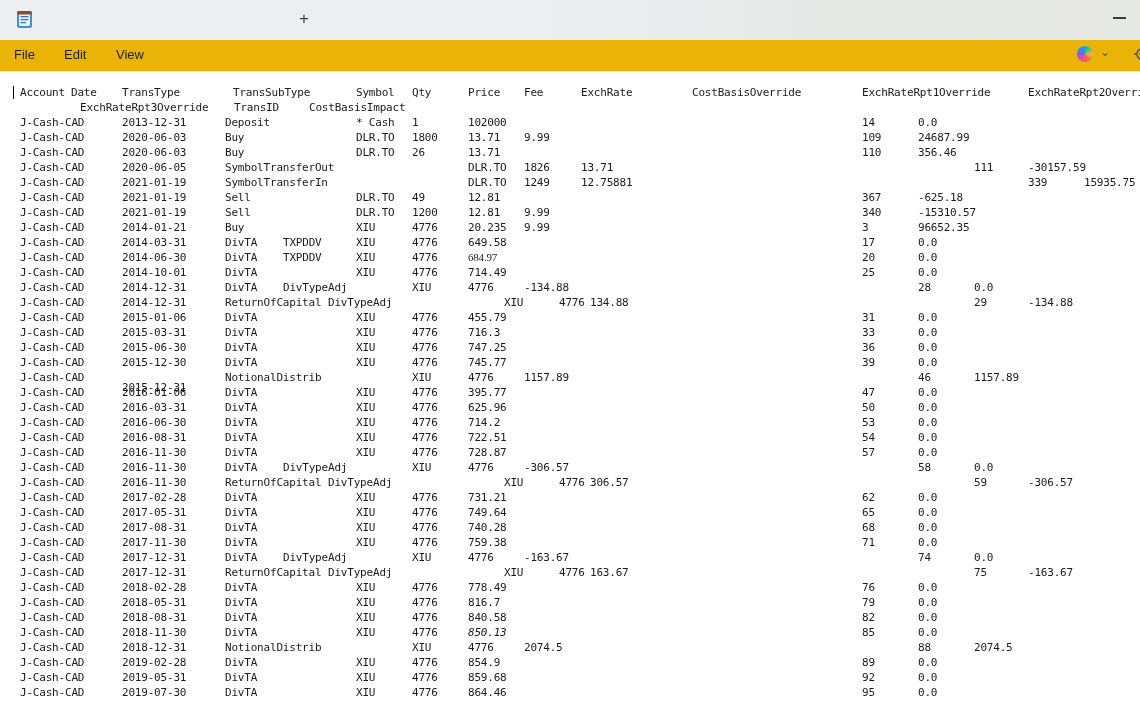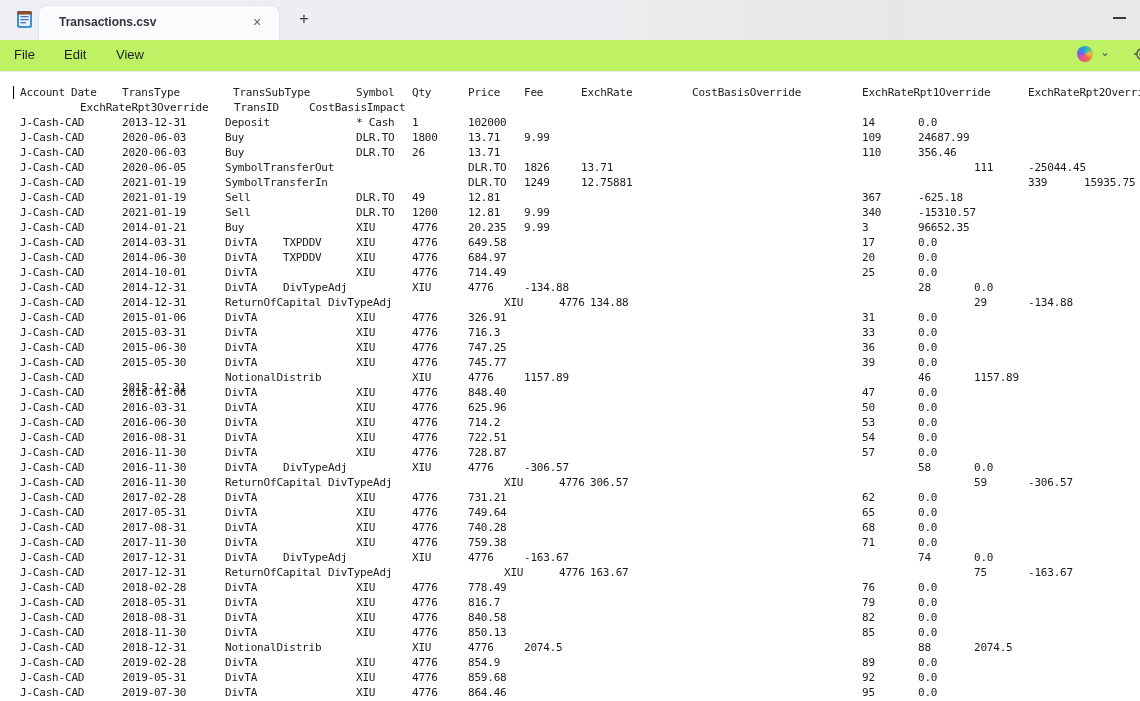--- a/index.html
+++ b/index.html
@@ -32,21 +32,21 @@
     text-align:center;font-size:17px;color:#3c3f42;border-radius:4px;
   }
   .min-btn{
     position:absolute;left:1110px;top:9px;width:22px;height:18px;
   }
   .min-btn::after{
     content:"";position:absolute;left:3px;top:8px;width:13px;height:1.6px;background:#3a3d40;
   }
   
   .menubar{
-    position:absolute;left:0;top:40px;width:1140px;height:31px;background:#bef264;
+    position:absolute;left:0;top:40px;width:1140px;height:31px;background:#eab308;
     border-bottom:1px solid #ebebeb;
   }
   .menu-item{
     position:absolute;top:5px;font-size:13px;color:#1d1f21;padding:2px 5px;border-radius:4px;
   }
   .copilot{
     position:absolute;left:1077px;top:6px;width:16px;height:16px;border-radius:50%;
     background:conic-gradient(from 210deg,#e94f8a,#8a57e8,#2a8fe8,#27c0a0,#f4b63f,#f26a4a,#e94f8a);
   }
   .copilot-chevron{
@@ -74,24 +74,20 @@
   <span class="app-icon">
     <svg width="21" height="21" viewBox="0 0 21 21">
       <rect x="3" y="2" width="15" height="17" rx="2.5" fill="#3f8fd6"></rect>
       <rect x="5" y="4" width="11" height="13" rx="1.5" fill="#eaf3fb"></rect>
       <rect x="6.5" y="7" width="8" height="1.3" fill="#3f74b8"></rect>
       <rect x="6.5" y="10" width="8" height="1.3" fill="#3f74b8"></rect>
       <rect x="6.5" y="13" width="5.5" height="1.3" fill="#3f74b8"></rect>
       <rect x="3" y="2" width="15" height="3.4" rx="1.5" fill="#8a4f2c"></rect>
     </svg>
   </span>
-  <div class="tab">
-    <span class="tab-title">Transactions.csv</span>
-    <span class="tab-close">×</span>
-  </div>
   <span class="newtab">+</span>
   <span class="min-btn"></span>
 </div>
 
 <div class="menubar">
   <span class="menu-item" style="left:9px">File</span>
   <span class="menu-item" style="left:59px">Edit</span>
   <span class="menu-item" style="left:111px">View</span>
   <span class="copilot"></span>
   <span class="copilot-chevron">⌄</span>
@@ -163,21 +159,21 @@
         <span class="cell" style="left: 912px;">356.46</span>
       </div>
       <div class="ln" style="top: 75px;">
         <span class="cell" style="left: 14px;">J-Cash-CAD</span>
         <span class="cell" style="left: 116px;">2020-06-05</span>
         <span class="cell" style="left: 219px;">SymbolTransferOut</span>
         <span class="cell" style="left: 462px;">DLR.TO</span>
         <span class="cell" style="left: 518px;">1826</span>
         <span class="cell" style="left: 575px;">13.71</span>
         <span class="cell" style="left: 968px;">111</span>
-        <span class="cell" style="left: 1022px;">-25044.45</span>
+        <span class="cell" style="left: 1022px;">-30157.59</span>
       </div>
       <div class="ln" style="top: 90px;">
         <span class="cell" style="left: 14px;">J-Cash-CAD</span>
         <span class="cell" style="left: 116px;">2021-01-19</span>
         <span class="cell" style="left: 219px;">SymbolTransferIn</span>
         <span class="cell" style="left: 462px;">DLR.TO</span>
         <span class="cell" style="left: 518px;">1249</span>
         <span class="cell" style="left: 575px;">12.75881</span>
         <span class="cell" style="left: 1022px;">339</span>
         <span class="cell" style="left: 1078px;">15935.75</span>
@@ -225,21 +221,21 @@
         <span class="cell" style="left: 856px;">17</span>
         <span class="cell" style="left: 912px;">0.0</span>
       </div>
       <div class="ln" style="top: 165px;">
         <span class="cell" style="left: 14px;">J-Cash-CAD</span>
         <span class="cell" style="left: 116px;">2014-06-30</span>
         <span class="cell" style="left: 219px;">DivTA</span>
         <span class="cell" style="left: 277px;">TXPDDV</span>
         <span class="cell" style="left: 350px;">XIU</span>
         <span class="cell" style="left: 406px;">4776</span>
-        <span class="cell" style="left: 462px;">684.97</span>
+        <span class="cell" style="left: 462px; font-family: Liberation Serif, serif;">684.97</span>
         <span class="cell" style="left: 856px;">20</span>
         <span class="cell" style="left: 912px;">0.0</span>
       </div>
       <div class="ln" style="top: 180px;">
         <span class="cell" style="left: 14px;">J-Cash-CAD</span>
         <span class="cell" style="left: 116px;">2014-10-01</span>
         <span class="cell" style="left: 219px;">DivTA</span>
         <span class="cell" style="left: 350px;">XIU</span>
         <span class="cell" style="left: 406px;">4776</span>
         <span class="cell" style="left: 462px;">714.49</span>
@@ -267,21 +263,21 @@
         <span class="cell" style="left: 584px;">134.88</span>
         <span class="cell" style="left: 968px;">29</span>
         <span class="cell" style="left: 1022px;">-134.88</span>
       </div>
       <div class="ln" style="top: 225px;">
         <span class="cell" style="left: 14px;">J-Cash-CAD</span>
         <span class="cell" style="left: 116px;">2015-01-06</span>
         <span class="cell" style="left: 219px;">DivTA</span>
         <span class="cell" style="left: 350px;">XIU</span>
         <span class="cell" style="left: 406px;">4776</span>
-        <span class="cell" style="left: 462px;">326.91</span>
+        <span class="cell" style="left: 462px;">455.79</span>
         <span class="cell" style="left: 856px;">31</span>
         <span class="cell" style="left: 912px;">0.0</span>
       </div>
       <div class="ln" style="top: 240px;">
         <span class="cell" style="left: 14px;">J-Cash-CAD</span>
         <span class="cell" style="left: 116px;">2015-03-31</span>
         <span class="cell" style="left: 219px;">DivTA</span>
         <span class="cell" style="left: 350px;">XIU</span>
         <span class="cell" style="left: 406px;">4776</span>
         <span class="cell" style="left: 462px;">716.3</span>
@@ -293,21 +289,21 @@
         <span class="cell" style="left: 116px;">2015-06-30</span>
         <span class="cell" style="left: 219px;">DivTA</span>
         <span class="cell" style="left: 350px;">XIU</span>
         <span class="cell" style="left: 406px;">4776</span>
         <span class="cell" style="left: 462px;">747.25</span>
         <span class="cell" style="left: 856px;">36</span>
         <span class="cell" style="left: 912px;">0.0</span>
       </div>
       <div class="ln" style="top: 270px;">
         <span class="cell" style="left: 14px;">J-Cash-CAD</span>
-        <span class="cell" style="left: 116px;">2015-05-30</span>
+        <span class="cell" style="left: 116px;">2015-12-30</span>
         <span class="cell" style="left: 219px;">DivTA</span>
         <span class="cell" style="left: 350px;">XIU</span>
         <span class="cell" style="left: 406px;">4776</span>
         <span class="cell" style="left: 462px;">745.77</span>
         <span class="cell" style="left: 856px;">39</span>
         <span class="cell" style="left: 912px;">0.0</span>
       </div>
       <div class="ln" style="top: 285px;">
         <span class="cell" style="left: 14px;">J-Cash-CAD</span>
         <span class="cell" style="left: 116px; margin-top: 10px;">2015-12-31</span>
@@ -317,21 +313,21 @@
         <span class="cell" style="left: 518px;">1157.89</span>
         <span class="cell" style="left: 912px;">46</span>
         <span class="cell" style="left: 968px;">1157.89</span>
       </div>
       <div class="ln" style="top: 300px;">
         <span class="cell" style="left: 14px;">J-Cash-CAD</span>
         <span class="cell" style="left: 116px;">2016-01-06</span>
         <span class="cell" style="left: 219px;">DivTA</span>
         <span class="cell" style="left: 350px;">XIU</span>
         <span class="cell" style="left: 406px;">4776</span>
-        <span class="cell" style="left: 462px;">848.40</span>
+        <span class="cell" style="left: 462px;">395.77</span>
         <span class="cell" style="left: 856px;">47</span>
         <span class="cell" style="left: 912px;">0.0</span>
       </div>
       <div class="ln" style="top: 315px;">
         <span class="cell" style="left: 14px;">J-Cash-CAD</span>
         <span class="cell" style="left: 116px;">2016-03-31</span>
         <span class="cell" style="left: 219px;">DivTA</span>
         <span class="cell" style="left: 350px;">XIU</span>
         <span class="cell" style="left: 406px;">4776</span>
         <span class="cell" style="left: 462px;">625.96</span>
@@ -481,21 +477,21 @@
         <span class="cell" style="left: 462px;">840.58</span>
         <span class="cell" style="left: 856px;">82</span>
         <span class="cell" style="left: 912px;">0.0</span>
       </div>
       <div class="ln" style="top: 540px;">
         <span class="cell" style="left: 14px;">J-Cash-CAD</span>
         <span class="cell" style="left: 116px;">2018-11-30</span>
         <span class="cell" style="left: 219px;">DivTA</span>
         <span class="cell" style="left: 350px;">XIU</span>
         <span class="cell" style="left: 406px;">4776</span>
-        <span class="cell" style="left: 462px;">850.13</span>
+        <span class="cell" style="left: 462px; font-style: italic;">850.13</span>
         <span class="cell" style="left: 856px;">85</span>
         <span class="cell" style="left: 912px;">0.0</span>
       </div>
       <div class="ln" style="top: 555px;">
         <span class="cell" style="left: 14px;">J-Cash-CAD</span>
         <span class="cell" style="left: 116px;">2018-12-31</span>
         <span class="cell" style="left: 219px;">NotionalDistrib</span>
         <span class="cell" style="left: 406px;">XIU</span>
         <span class="cell" style="left: 462px;">4776</span>
         <span class="cell" style="left: 518px;">2074.5</span>

